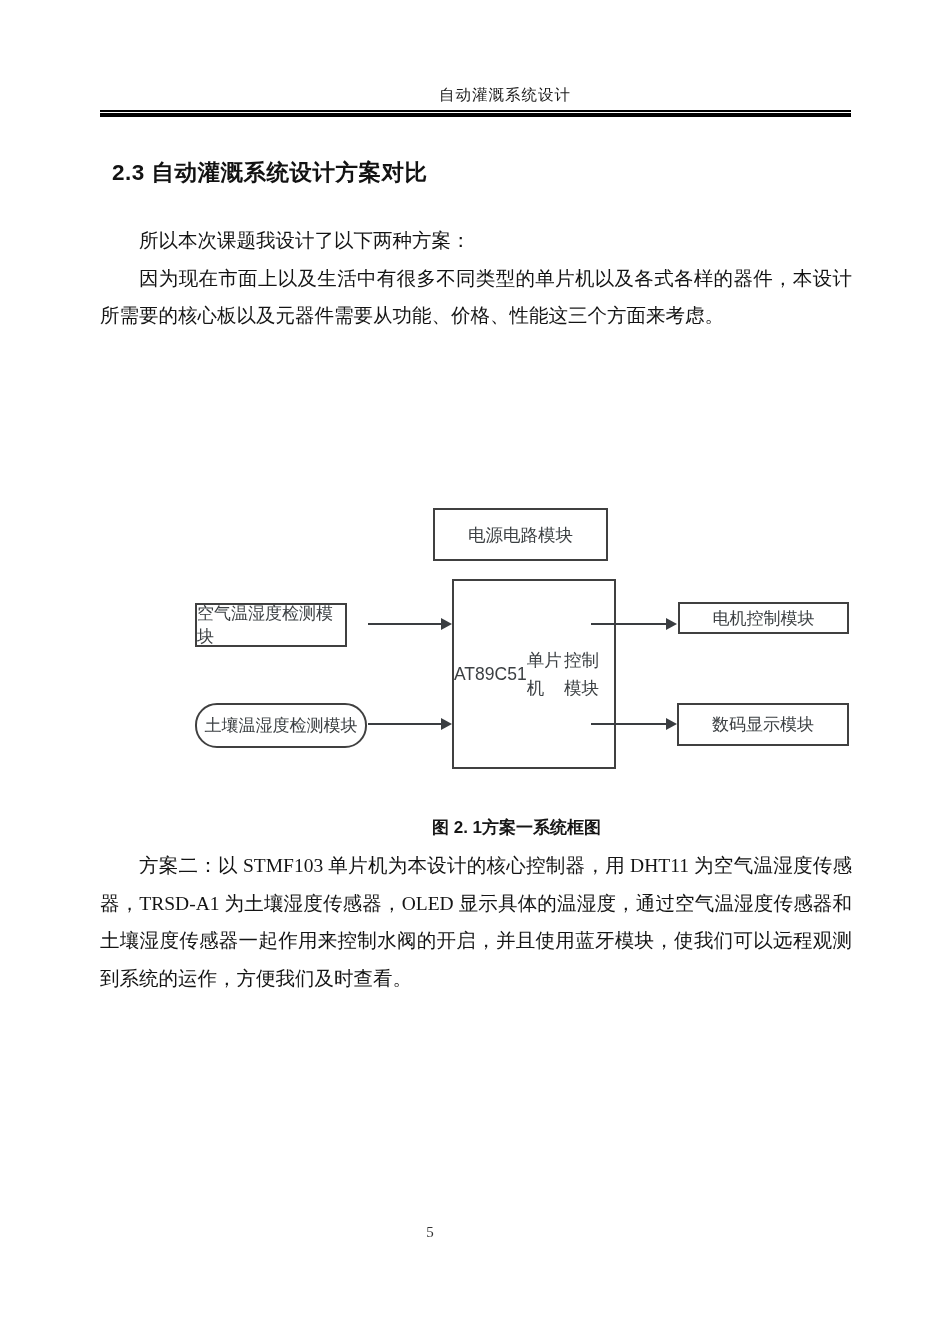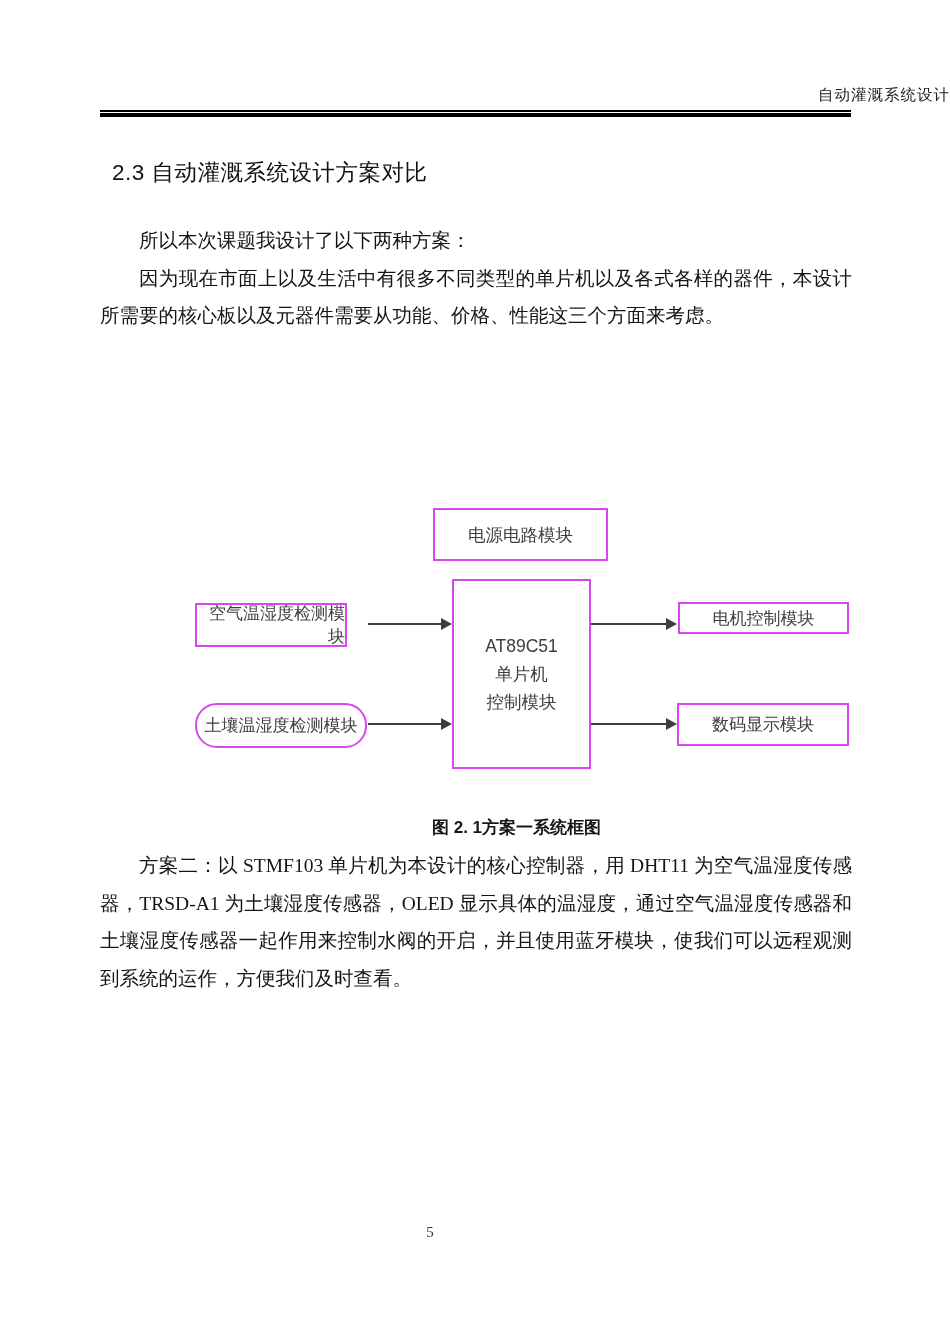--- a/index.html
+++ b/index.html
@@ -4,55 +4,55 @@
 <style>
   html,body { margin:0; padding:0; background:#ffffff; }
   .page {
     position:relative; width:950px; height:1344px; background:#ffffff;
     overflow:hidden; font-family:"Liberation Serif","DejaVu Serif",serif; color:#151515;
   }
 
   
   .header-title {
     position:absolute; top:85px; left:0; right:0; padding-left:60px;
-    text-align:right; font-size:15.5px; color:#1a1a1a; letter-spacing:1px;
+    text-align:center; font-size:15.5px; color:#1a1a1a; letter-spacing:1px;
   }
   .header-rule {
     position:absolute; top:110px; left:100px; width:751px;
     height:1px; background:#ffffff;
     border-top:2px solid #000; border-bottom:4px solid #000;
   }
 
   
   .heading {
     position:absolute; top:142px; left:112px;
     font-family:"Liberation Sans","DejaVu Sans",sans-serif;
-    font-weight:400; font-size:22.5px; color:#121212; letter-spacing:0.5px;
+    font-weight:700; font-size:22.5px; color:#121212; letter-spacing:0.5px;
   }
 
   
   .body-block {
     position:absolute; left:100px; width:752px;
     font-size:19.5px; line-height:37.6px; text-align:justify; color:#141414;
   }
   .body-block p { margin:0; text-indent:2em; }
   .block1 { top:222px; }
   .block2 { top:847px; }
 
   
   .fbox {
     position:absolute; box-sizing:border-box;
-    border:2px solid #d946ef; background:#ffffff;
+    border:2px solid #404040; background:#ffffff;
     display:flex; align-items:center; justify-content:center;
     font-family:"Liberation Sans","DejaVu Sans",sans-serif;
-    font-size:17px; color:#3c4043; text-align:right;
+    font-size:17px; color:#3c4043; text-align:left;
   }
   .box-power   { left:433px; top:508px; width:175px; height:53px; font-size:17.5px; }
-  .box-mcu     { left:452px; top:579px; width:139px; height:190px;
-                 flex-direction:column; line-height:28px; font-size:17.5px; }
+  .box-mcu     { left:452px; top:579px; width:164px; height:190px;
+                 line-height:28px; font-size:17.5px; }
   .box-air     { left:195px; top:603px; width:152px; height:44px; }
   .box-soil    { left:195px; top:703px; width:172px; height:45px;border-radius:22px; }
   .box-motor   { left:678px; top:602px; width:171px; height:32px; }
   .box-display { left:677px; top:703px; width:172px; height:43px; }
 
   .arrow { position:absolute; height:2px; background:#3a3d41; }
   .arrow::after {
     content:""; position:absolute; right:-11px; top:-5px; width:0; height:0;
     border-top:6px solid transparent; border-bottom:6px solid transparent;
     border-left:11px solid #3a3d41;

